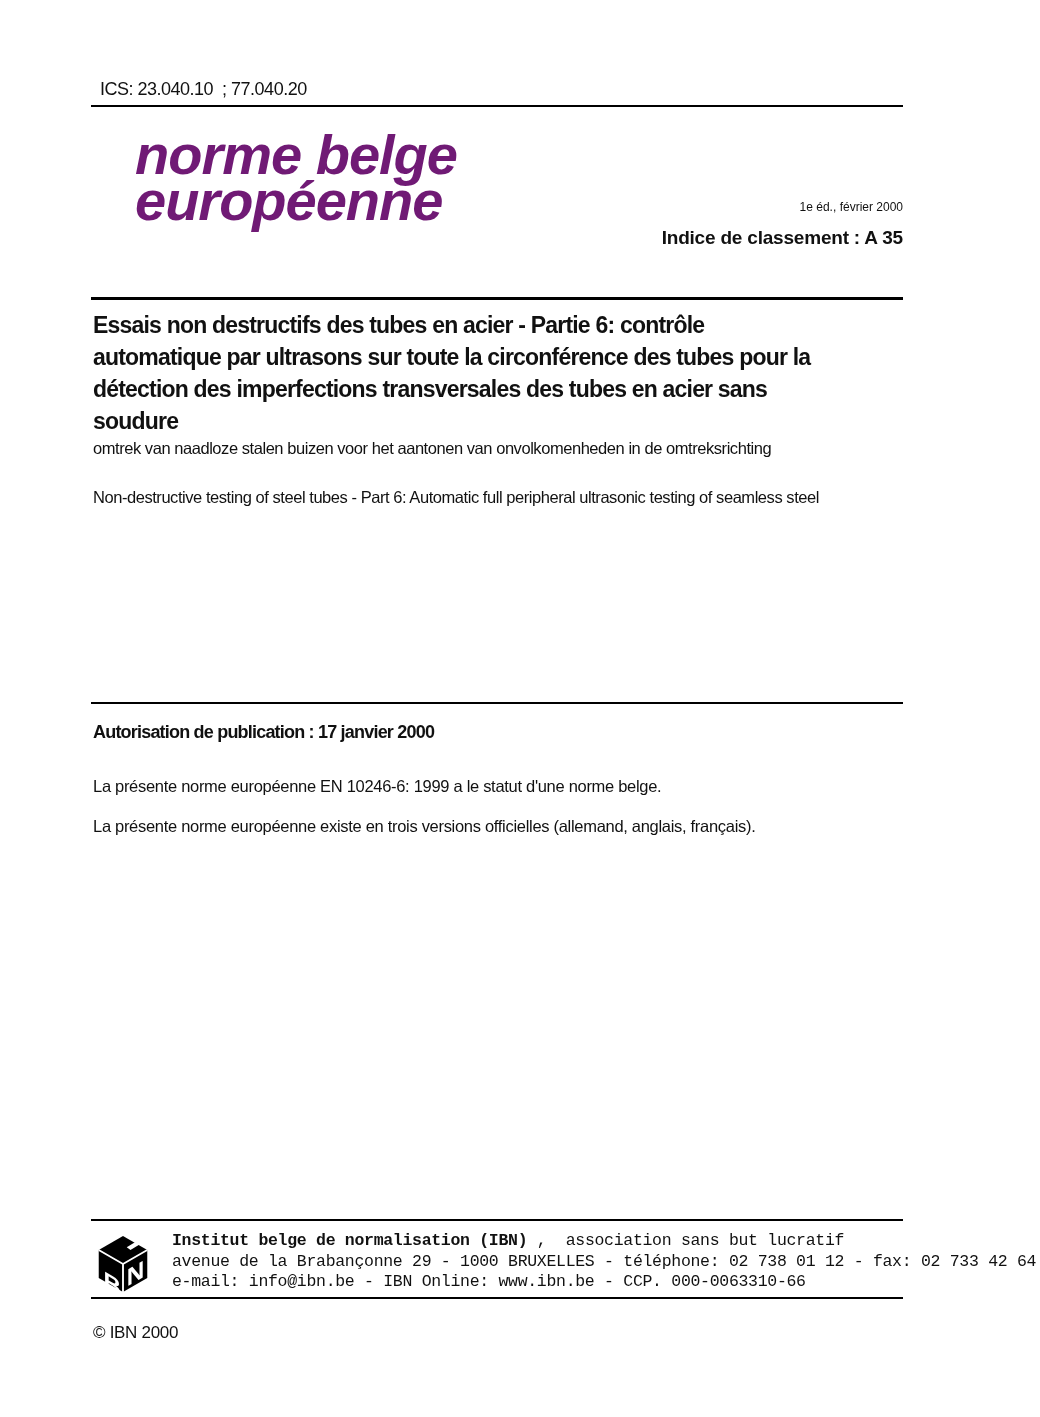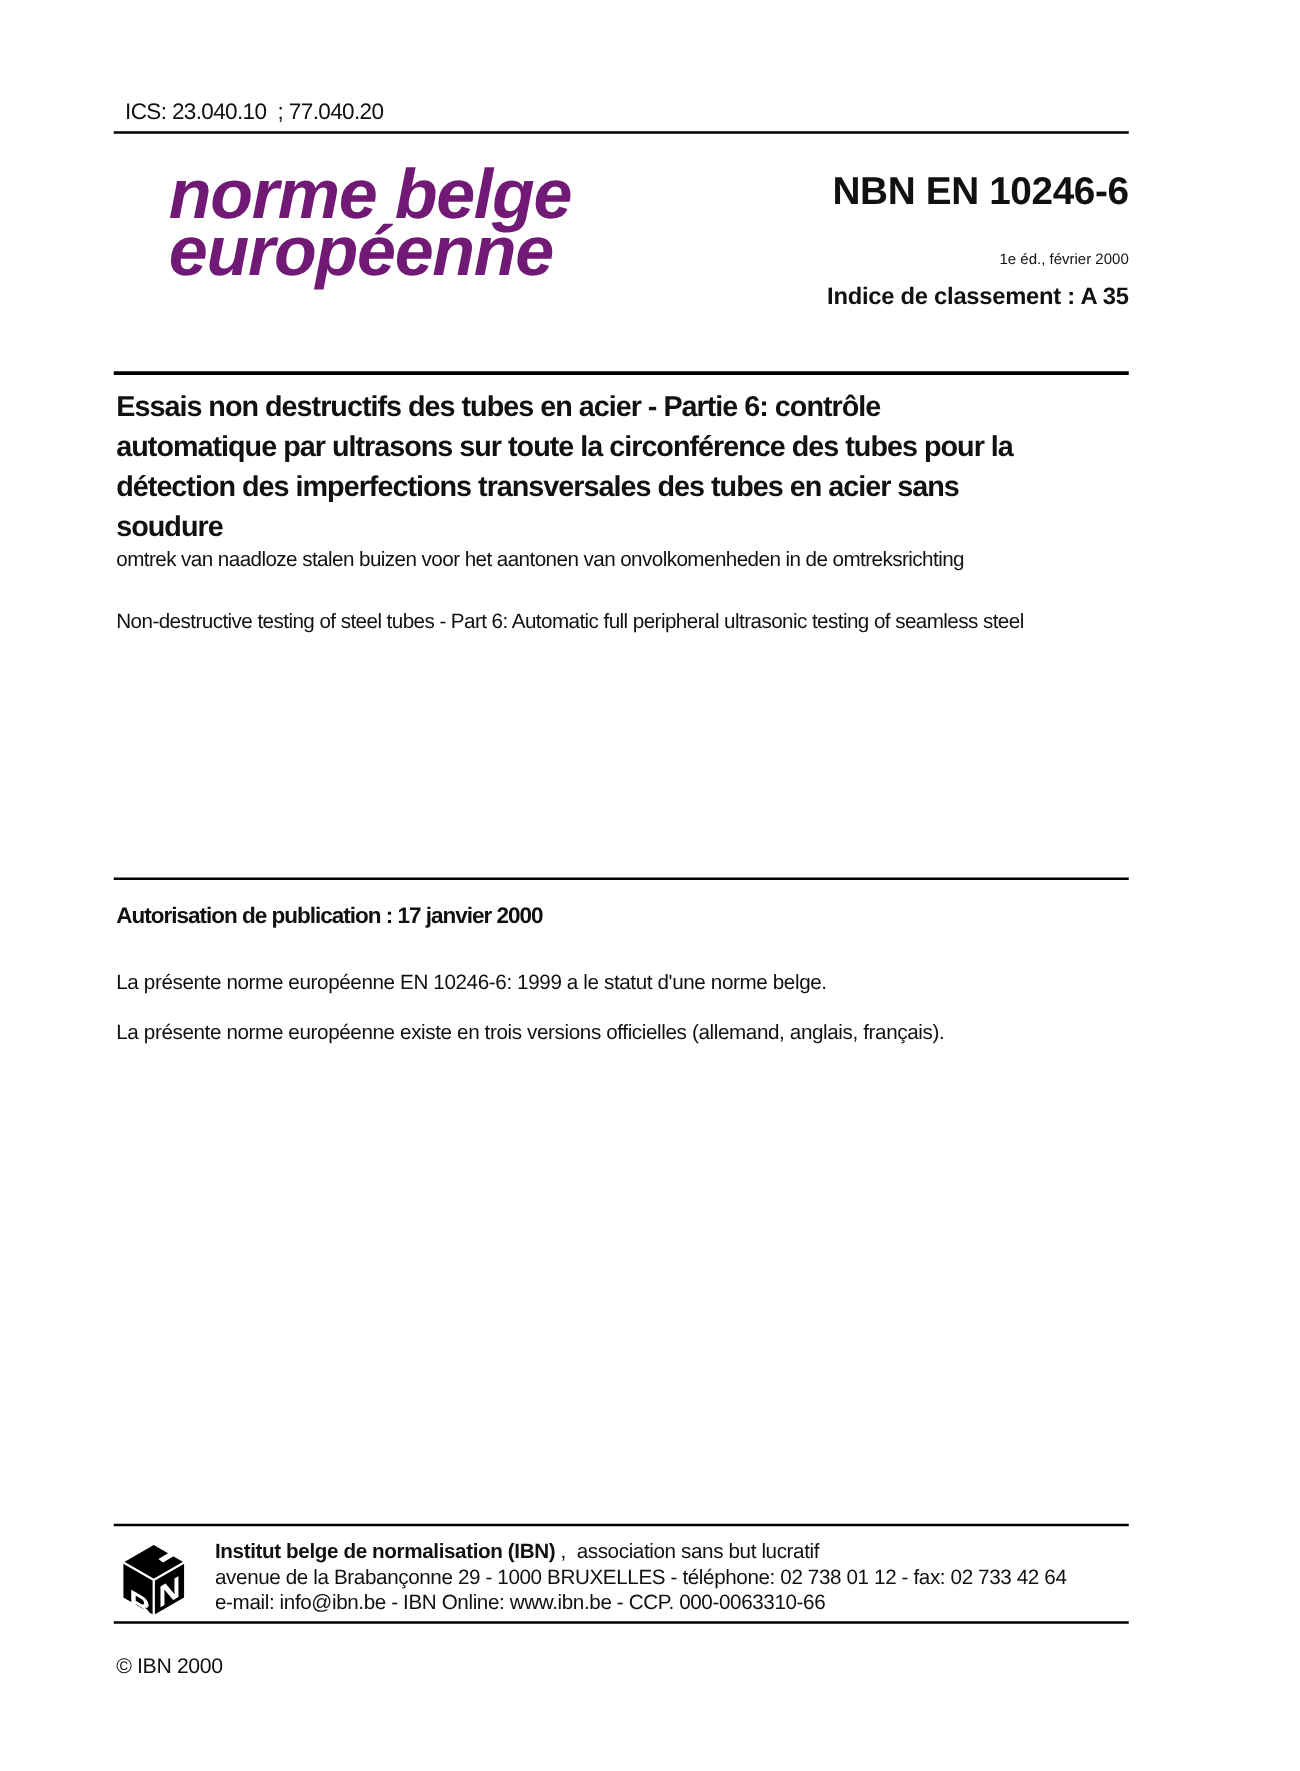--- a/index.html
+++ b/index.html
@@ -63,21 +63,21 @@
   .para {
     left: 93px;
     font-size: 16.5px; letter-spacing: -0.3px;
   }
   .para-status   { top: 777px; }
   .para-versions { top: 817px; }
 
   .ibn-logo { left: 95px; top: 1233px; width: 56px; height: 62px; }
   .footer-text {
     left: 172px; top: 1231px;
-    font-size: 16.5px; line-height: 20.5px; letter-spacing: -0.3px;
+    font-size: 16.5px; line-height: 20.5px; letter-spacing: -0.3px; font-family: Liberation Mono, monospace;
   }
   .footer-text .b { font-weight: bold; }
 
   .copyright {
     left: 93px; top: 1323px;
     font-size: 17px; letter-spacing: -0.3px;
   }
   .price-row { top: 1323px; font-size: 17px; letter-spacing: -0.3px; }
 </style>
 </head>
@@ -86,21 +86,20 @@
 <div class="page">
 
   <div class="abs ics-line pre">ICS: 23.040.10  ; 77.040.20</div>
   <div class="abs rule rule-top"></div>
 
   <div class="abs gray-title">
     <div class="nowrap">norme belge</div>
     <div class="nowrap">européenne</div>
   </div>
 
-  <div class="abs right-col std-number nowrap">NBN EN 10246-6</div>
   <div class="abs right-col edition nowrap">1e éd., février 2000</div>
   <div class="abs right-col classification nowrap">Indice de classement : A 35</div>
 
   <div class="abs rule rule-title"></div>
   <div class="abs title-fr">
     <div class="nowrap">Essais non destructifs des tubes en acier - Partie 6: contrôle</div>
     <div class="nowrap">automatique par ultrasons sur toute la circonférence des tubes pour la</div>
     <div class="nowrap">détection des imperfections transversales des tubes en acier sans</div>
     <div class="nowrap">soudure</div>
   </div>

